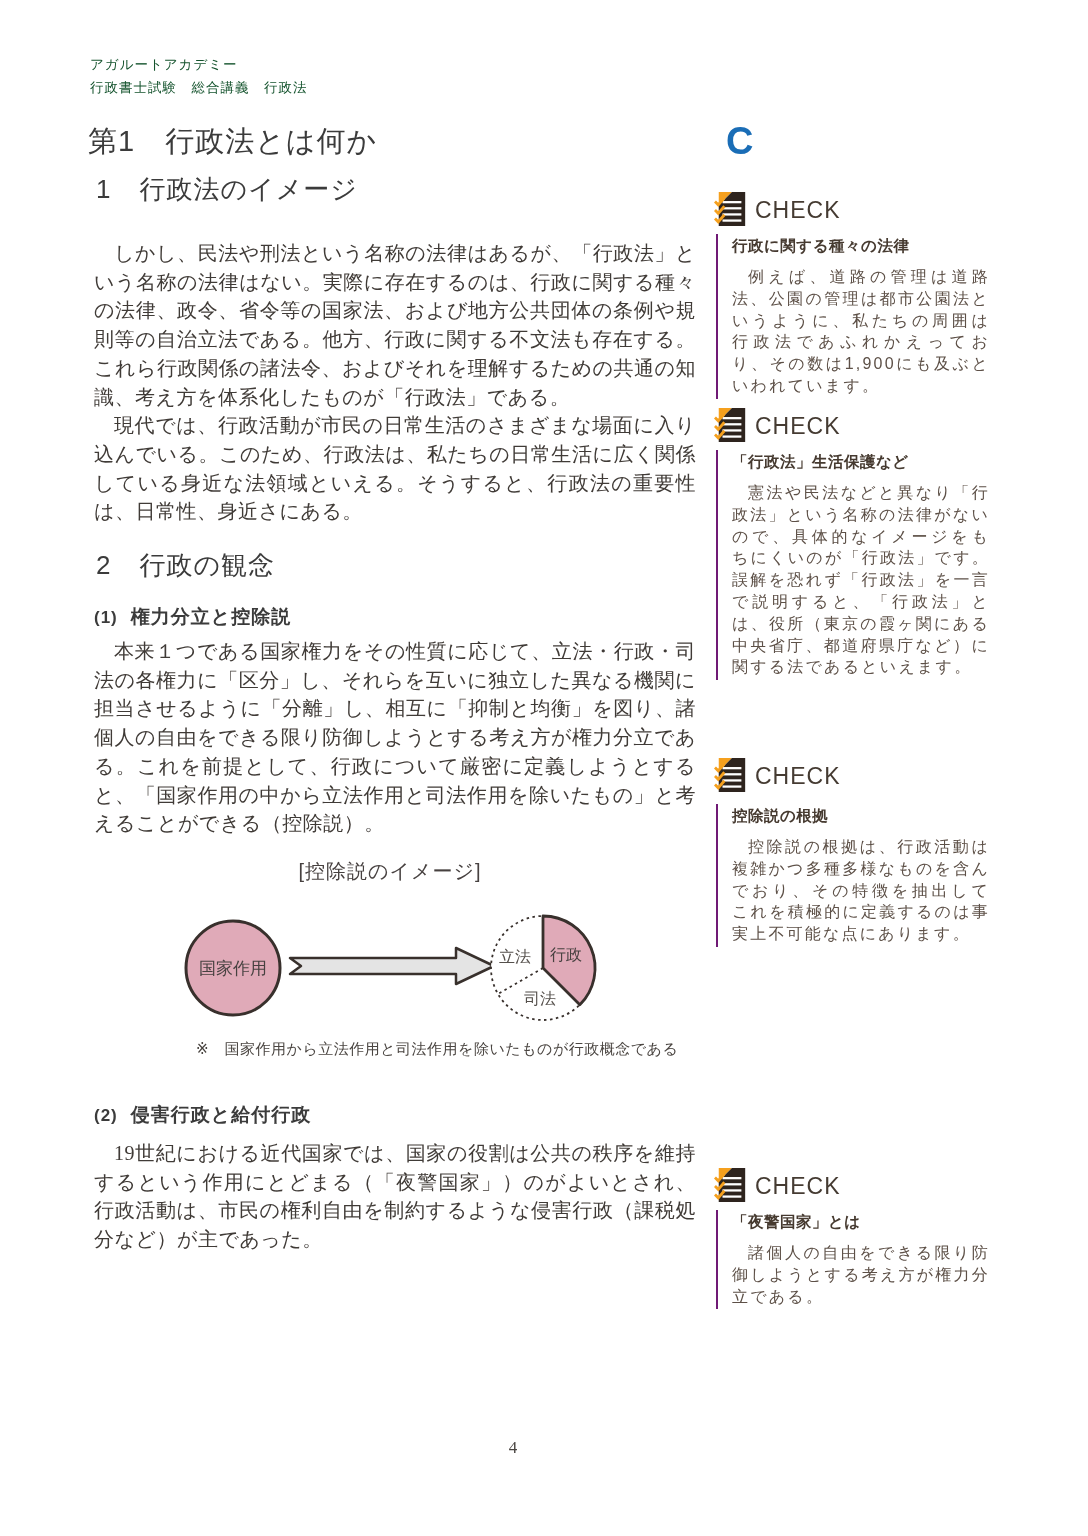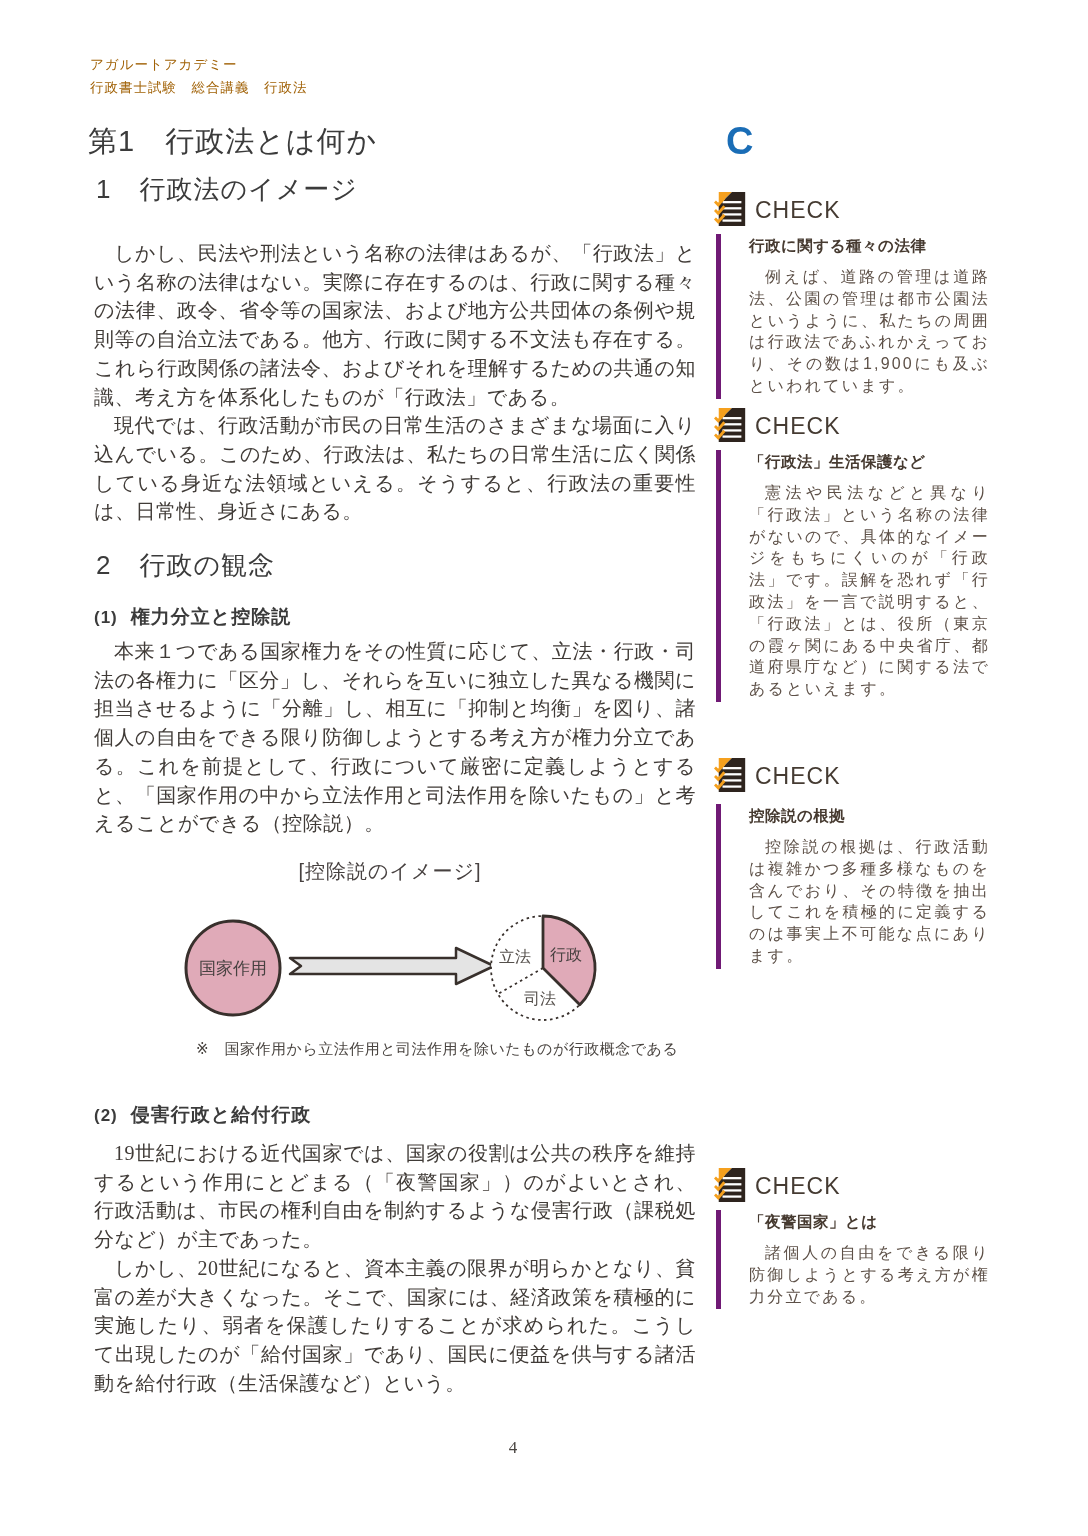--- a/index.html
+++ b/index.html
@@ -3,21 +3,21 @@
 <meta charset="utf-8">
 <style>
   html,body{margin:0;padding:0;background:#e8e8e8;}
   .page{
     position:relative;width:1088px;height:1536px;margin:0 auto;
     background:#ffffff;overflow:hidden;
     font-family:"Liberation Serif","DejaVu Serif",serif;color:#403b37;
   }
   .abs{position:absolute;}
   
-  .doc-header{left:90px;top:54px;font-size:13.5px;color:#a16207;line-height:1.7;letter-spacing:1px;}
+  .doc-header{left:90px;top:54px;font-size:13.5px;color:#14532d;line-height:1.7;letter-spacing:1px;}
   
   .chapter-heading{left:88px;top:122px;margin:0;font-family:"Liberation Sans","DejaVu Sans",sans-serif;
     font-size:29px;font-weight:500;color:#3b3b3b;letter-spacing:1px;}
   .chapter-heading .ht{margin-left:30px;}
   .section-heading{margin:0;font-family:"Liberation Sans","DejaVu Sans",sans-serif;
     font-size:26px;font-weight:500;color:#3b3b3b;letter-spacing:1px;}
   .section-heading .ht{margin-left:28px;}
   #sec1-heading{left:96px;top:172px;}
   #sec2-heading{left:96px;top:548px;}
   .subsection-heading{margin:0;font-family:"Liberation Sans","DejaVu Sans",sans-serif;
@@ -41,22 +41,22 @@
     font-size:15px;color:#4a4541;letter-spacing:0.5px;}
   .fig-label{font-family:"Liberation Sans","DejaVu Sans",sans-serif;}
   
   .logo-c{left:726px;top:122px;font-family:"Liberation Sans","DejaVu Sans",sans-serif;
     font-size:38px;font-weight:bold;color:#1a6db6;line-height:1;}
   .check-header{display:flex;align-items:center;gap:7px;}
   .check-header .check-label{font-family:"Liberation Sans","DejaVu Sans",sans-serif;
     font-size:23px;color:#453b32;letter-spacing:1px;}
   #check1{left:714px;top:190px;} #check2{left:714px;top:406px;}
   #check3{left:714px;top:756px;} #check4{left:714px;top:1166px;}
-  .check-box{left:716px;width:274px;border-left:5px solid #701a75;
-    padding:2px 0 2px 28px;box-sizing:border-box;}
+  .check-box{left:716px;width:274px;border-left:2px solid #701a75;
+    padding:2px 0 2px 14px;box-sizing:border-box;}
   #box1{top:234px;} #box2{top:450px;} #box3{top:804px;} #box4{top:1210px;}
   .check-title{margin:0 0 9px 0;font-family:"Liberation Sans","DejaVu Sans",sans-serif;
     font-size:15.5px;font-weight:bold;color:#463a30;letter-spacing:0.5px;}
   .check-body{margin:0;font-family:"Liberation Sans","DejaVu Sans",sans-serif;
     font-size:16px;line-height:21.8px;letter-spacing:2.2px;color:#5d5047;
     text-align:justify;text-indent:1em;}
   
   .page-number{left:470px;top:1438px;width:86px;text-align:center;font-size:17px;color:#4a4541;}
 </style>
 </head>
@@ -106,21 +106,20 @@
     <text x="426" y="64" text-anchor="middle" class="fig-label" font-size="16" fill="#474140">行政</text>
     <text x="400" y="108" text-anchor="middle" class="fig-label" font-size="16" fill="#55504c">司法</text>
   </svg>
 
   <div class="abs figure-note">※　国家作用から立法作用と司法作用を除いたものが行政概念である</div>
 
   <h3 id="sub2-heading" class="abs subsection-heading"><span class="num">(2)</span><span class="ht">侵害行政と給付行政</span></h3>
 
   <div id="body3" class="abs body-block">
     <p>19世紀における近代国家では、国家の役割は公共の秩序を維持するという作用にとどまる（「夜警国家」）のがよいとされ、行政活動は、市民の権利自由を制約するような侵害行政（課税処分など）が主であった。</p>
-    <p>しかし、20世紀になると、資本主義の限界が明らかとなり、貧富の差が大きくなった。そこで、国家には、経済政策を積極的に実施したり、弱者を保護したりすることが求められた。こうして出現したのが「給付国家」であり、国民に便益を供与する諸活動を給付行政（生活保護など）という。</p>
   </div>
 
   <div id="check1" class="abs check-header">
     <svg width="34" height="40" viewBox="0 0 36 40">
       <polygon points="5,1 19,1 5,15" fill="#f5a01e"></polygon>
       <path d="M19,1 L33,1 L33,37 L5,37 L5,15 Z" fill="#2e241e"></path>
       <rect x="9" y="10.5" width="20" height="2.4" fill="#ffffff"></rect>
       <rect x="9" y="17" width="20" height="2.4" fill="#ffffff"></rect>
       <rect x="9" y="23.5" width="20" height="2.4" fill="#ffffff"></rect>
       <rect x="9" y="30" width="20" height="2.4" fill="#ffffff"></rect>

